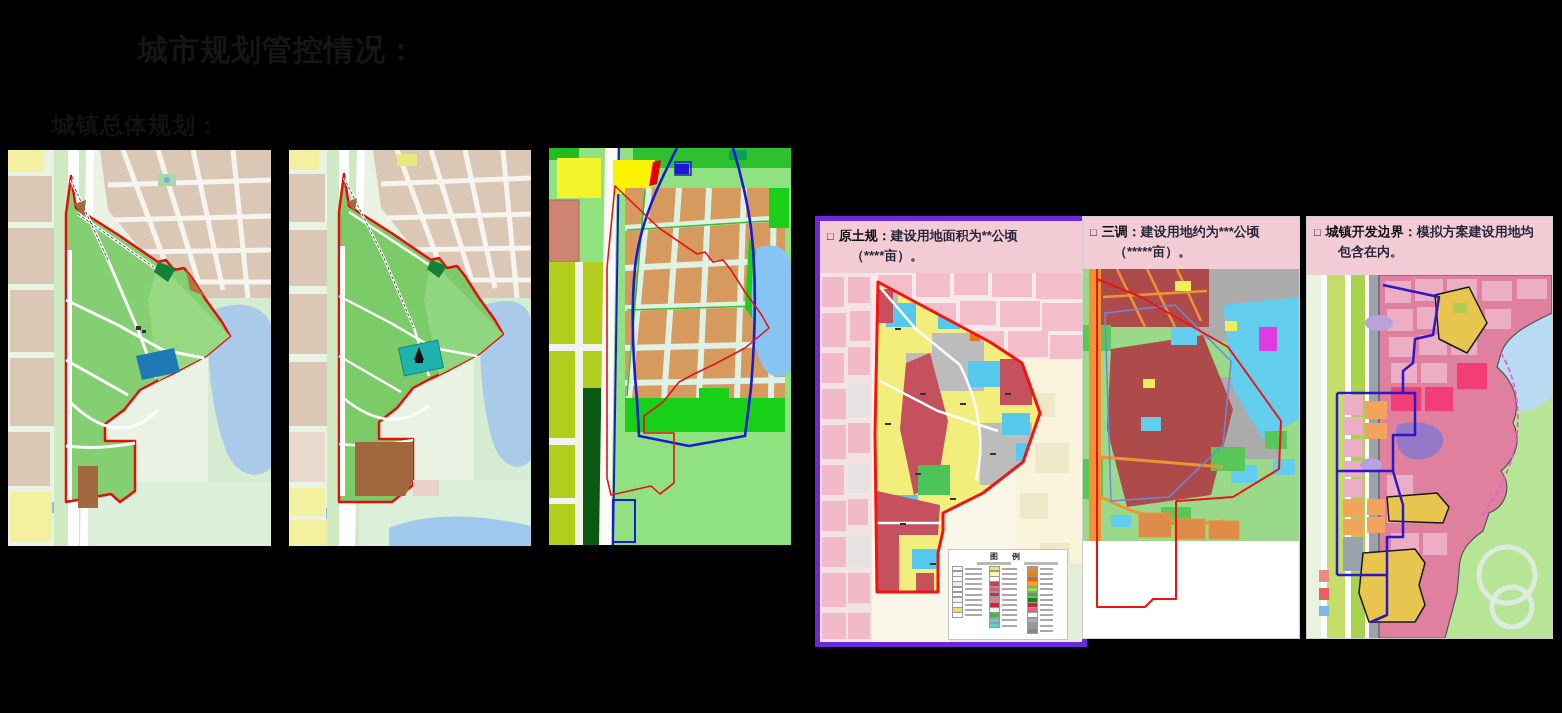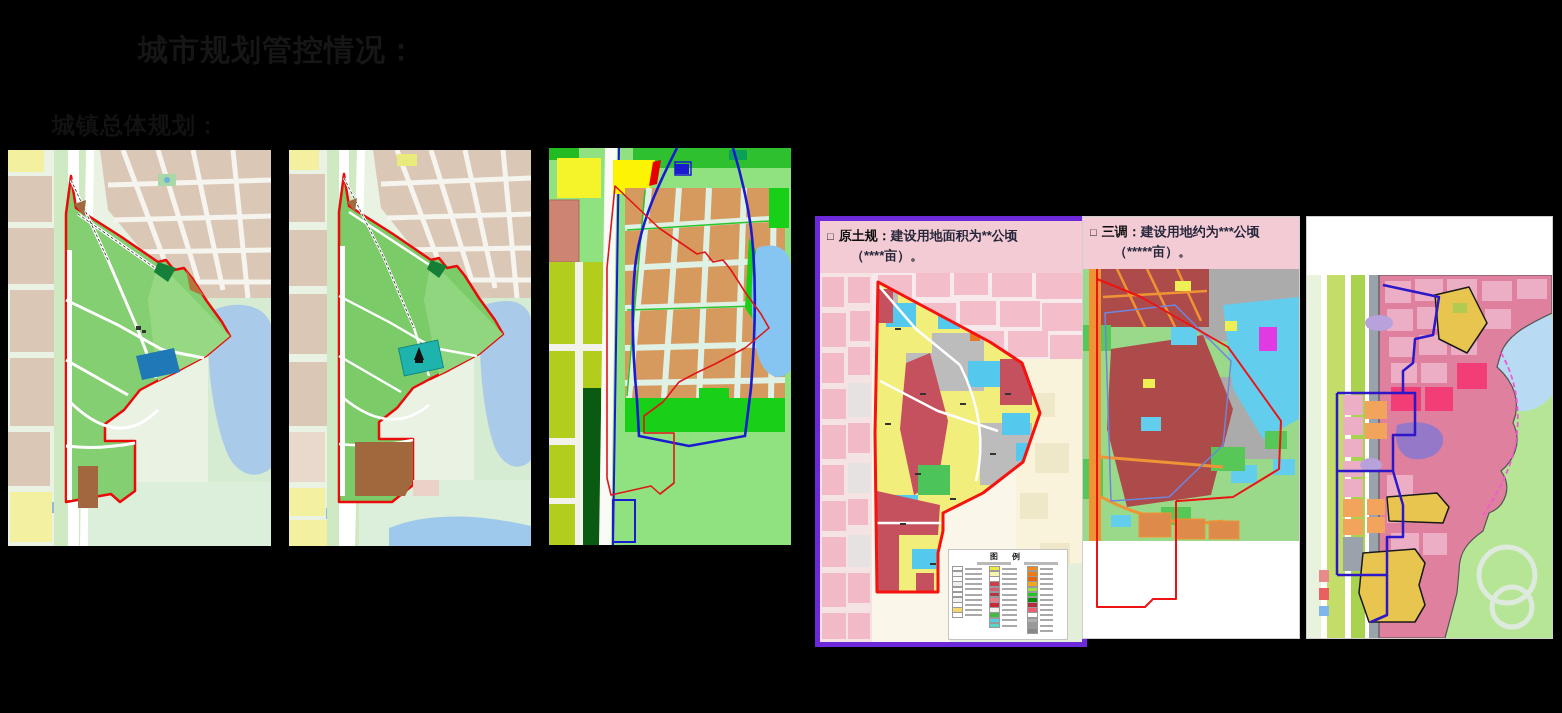--- a/index.html
+++ b/index.html
@@ -566,20 +566,24 @@
     <path d="M22,44 L92,36 L148,92 L140,176 L86,228 L28,232 Z" stroke="#6f86de" stroke-width="1.5" fill="none"></path>
     <g stroke="#ee1212" stroke-width="2" fill="none" stroke-linejoin="round">
       <path d="M14,0 L14,338 L62,338 L70,330 L93,330 L93,232"></path>
       <path d="M14,10 L58,28 L145,78 L168,110 L198,152 L196,200 L150,228 L95,232 L93,232"></path>
     </g>
   </svg>
   </div>
 </div>
 
 <div id="p6" class="panel">
+  <div class="callout">
+    <div><span class="bullet">□</span><span class="lbl">城镇开发边界：</span><span>模拟方案建设用地均</span></div>
+    <div class="ln2">包含在内。</div>
+  </div>
   <div class="map-wrap">
   <svg width="245" height="363" viewBox="0 0 245 363">
     <rect width="245" height="363" fill="#b6e695"></rect>
     <path d="M165,5 C205,-5 238,15 245,45 L245,120 C225,145 195,140 180,112 C165,85 155,35 165,5 Z" fill="#b8daf3"></path>
     <circle cx="200" cy="300" r="28" fill="none" stroke="#dfeadf" stroke-width="5"></circle>
     <circle cx="205" cy="332" r="20" fill="none" stroke="#dfeadf" stroke-width="5"></circle>
     <rect x="0" y="0" width="14" height="363" fill="#e8f2dc"></rect>
     <rect x="14" y="0" width="6" height="363" fill="#ffffff"></rect>
     <rect x="20" y="0" width="18" height="363" fill="#c4dd68"></rect>
     <rect x="38" y="0" width="6" height="363" fill="#ffffff"></rect>

